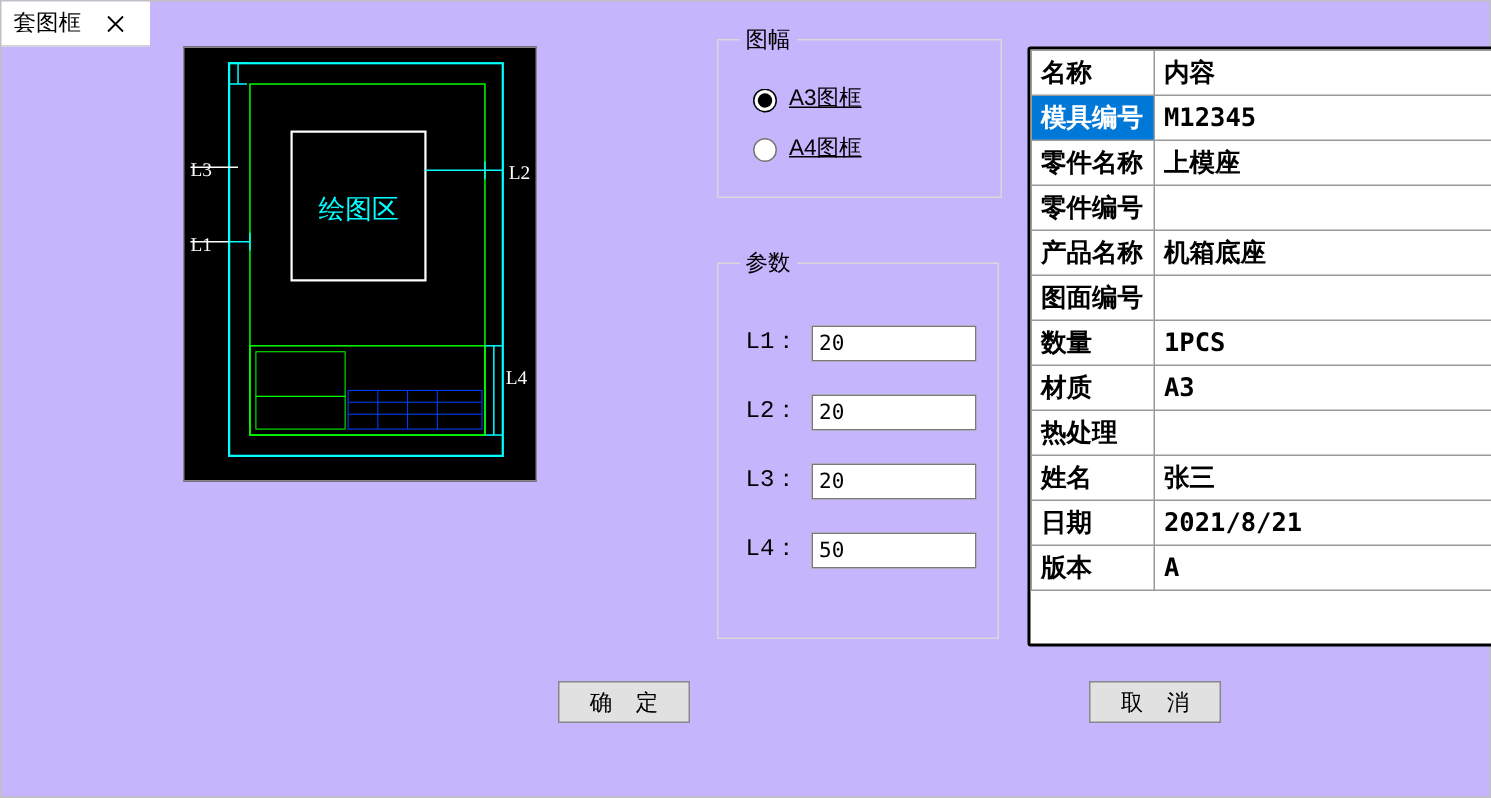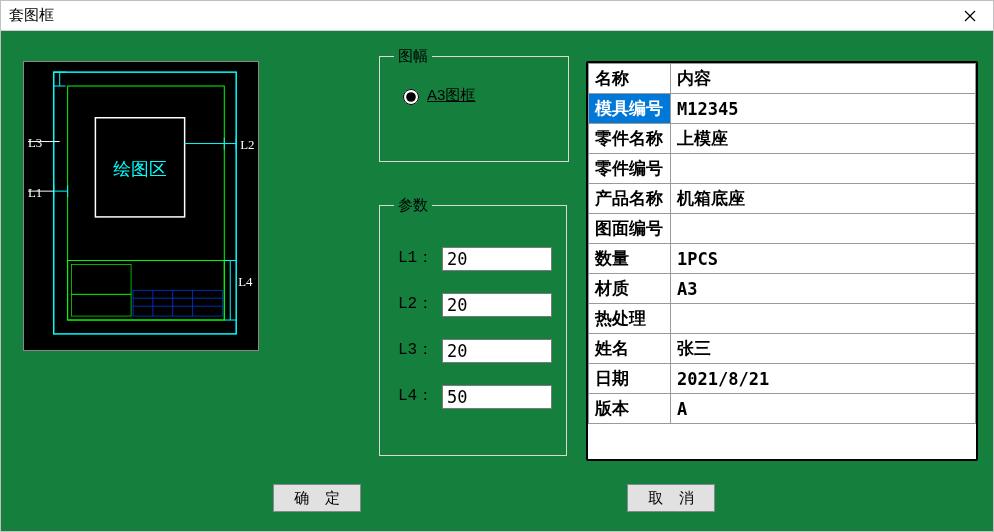--- a/index.html
+++ b/index.html
@@ -6,25 +6,25 @@
   body {
     margin: 0;
     font-family: "Microsoft YaHei", "SimSun", sans-serif;
     font-size: 15px;
     background: #f0f0f0;
     color: #000;
   }
   .dialog {
     width: 994px;
     height: 532px;
-    background: #15803d;
+    background: #c4b5fd;
     border: 1px solid #c0c0c0;
     position: relative;
     display: flex;
-    flex-direction: column;
+    flex-direction: row;
   }
   .titlebar {
     height: 30px;
     background: #ffffff;
     display: flex;
     align-items: center;
     padding-left: 8px;
     border-bottom: 1px solid #d0d0d0;
   }
   .titlebar .title {
@@ -96,21 +96,21 @@
     width: 44px;
     font-family: Consolas, "Courier New", monospace;
     font-size: 16px;
   }
   .param-row input {
     width: 110px;
     height: 24px;
     border: 1px solid #7a7a7a;
     padding: 1px 4px;
     font-family: Consolas, monospace;
-    font-size: 17px;
+    font-size: 14px;
     background:#fff;
   }
   .table-wrap {
     position: absolute;
     left: 585px;
     top: 30px;
     width: 392px;
     height: 400px;
     border: 2px solid #000;
     border-radius: 2px;
@@ -221,20 +221,24 @@
         <line x1="4" y1="80" x2="36" y2="80" stroke="#fff" stroke-width="1"></line>
         <line x1="4" y1="130" x2="30" y2="130" stroke="#fff" stroke-width="1"></line>
       </svg>
     </div>
 
     <fieldset class="fs-format">
       <legend>图幅</legend>
       <div class="radio-row">
         <input type="radio" name="fmt" checked="" style="">
         <span>A3图框</span>
+      </div>
+      <div class="radio-row">
+        <input type="radio" name="fmt" style="">
+        <span>A4图框</span>
       </div>
     </fieldset>
 
     <fieldset class="fs-params">
       <legend>参数</legend>
       <div class="param-row">
         <label>L1：</label>
         <input type="text" value="20" style="">
       </div>
       <div class="param-row">

